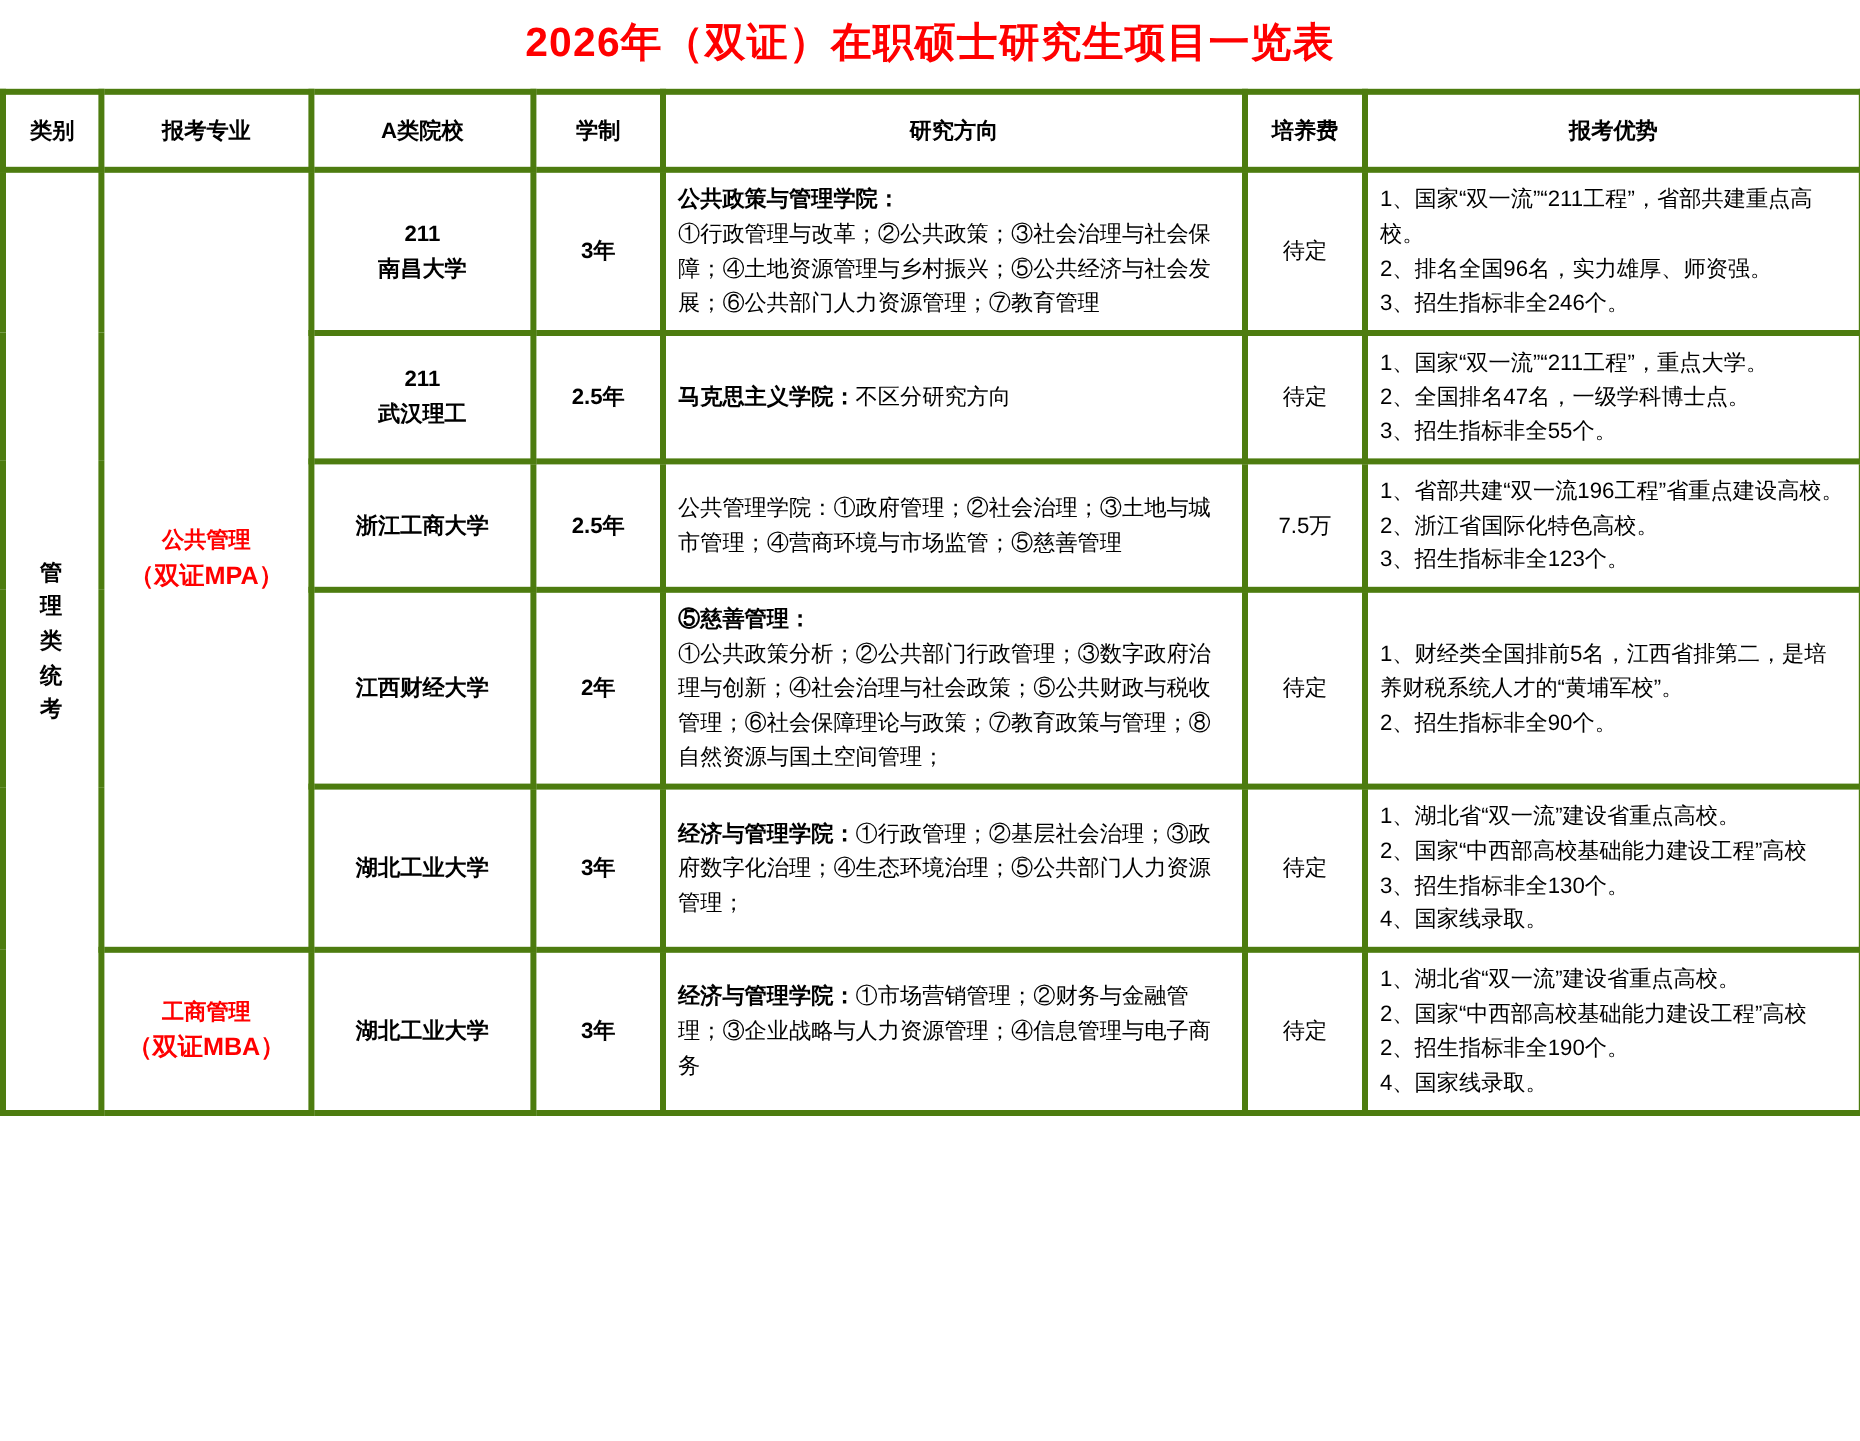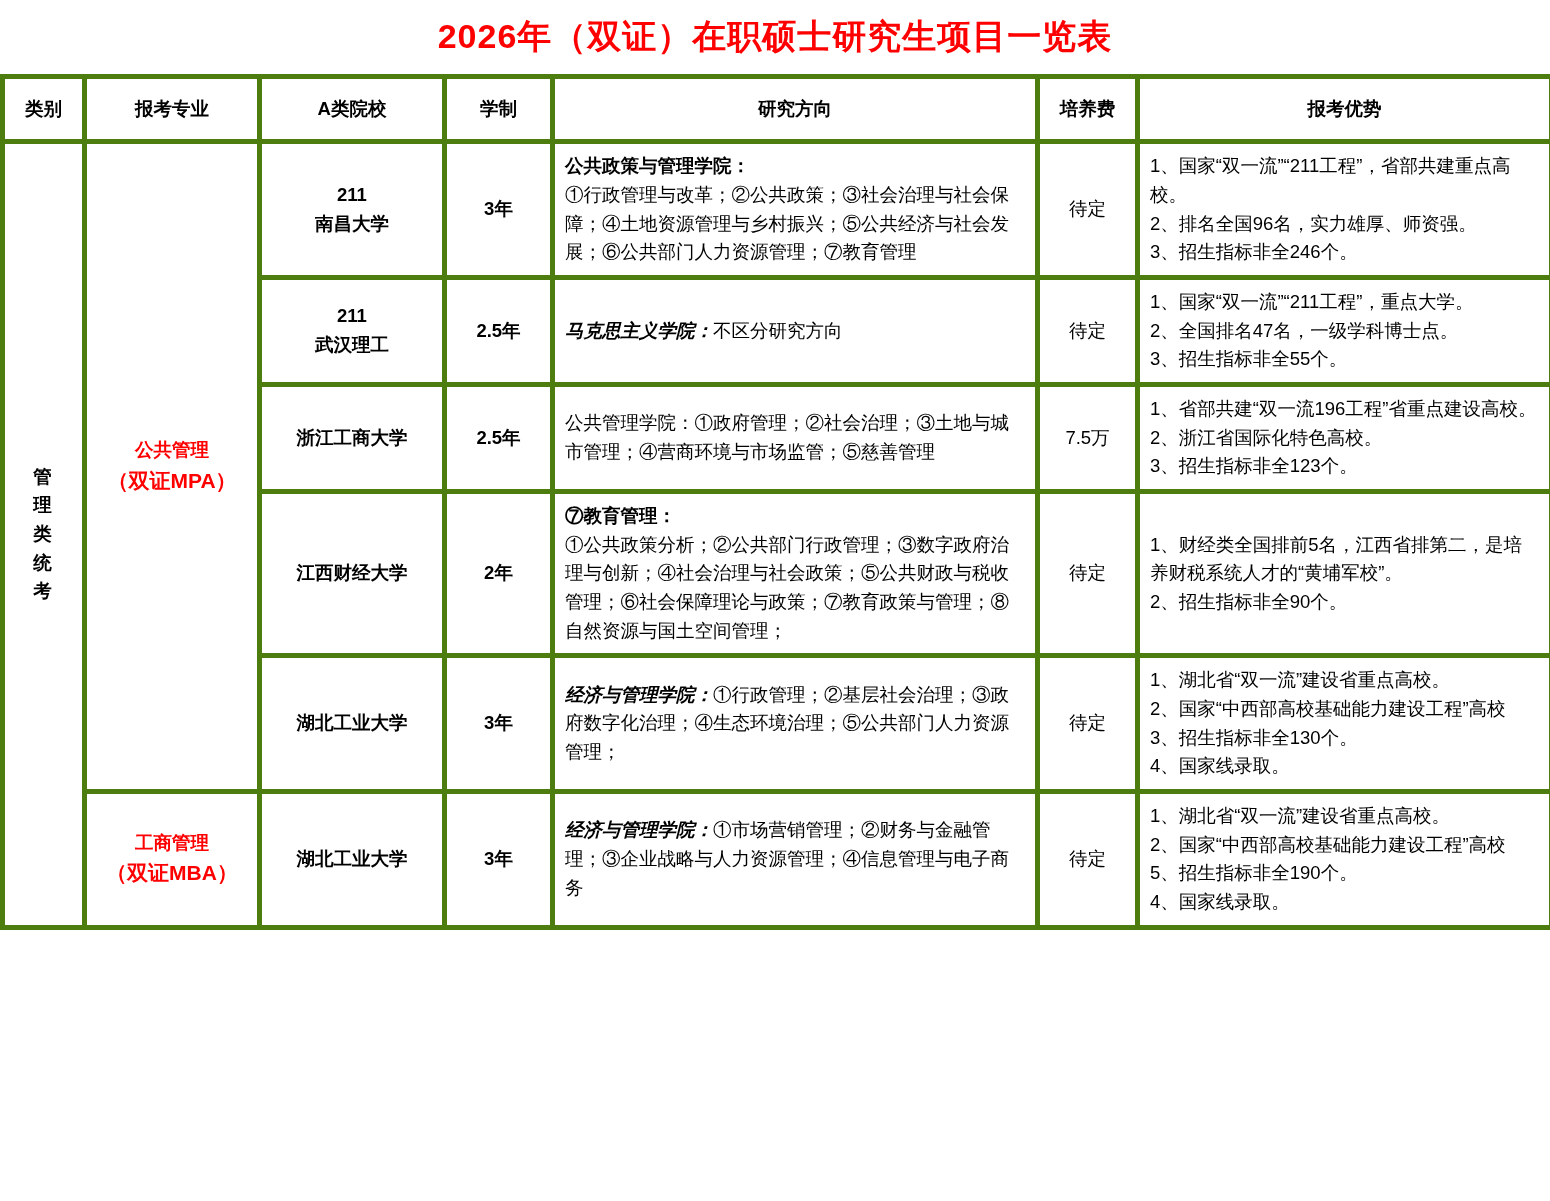--- a/index.html
+++ b/index.html
@@ -97,21 +97,20 @@
     font-size: 19px;
   }
   td.dir {
     text-align: left;
     font-size: 18.5px;
     line-height: 1.6;
     margin-left: 12px;
   }
   td.dir .lead {
     font-weight: bold;
-    font-style: italic;
   }
   td.dir .lead-block {
     font-weight: bold;
     display: block;
   }
   td.adv {
     text-align: left;
     font-size: 18.5px;
     line-height: 1.65;
   }
@@ -198,21 +197,21 @@
           <span class="line">1、省部共建“双一流196工程”省重点建设高校。</span>
           <span class="line">2、浙江省国际化特色高校。</span>
           <span class="line">3、招生指标非全123个。</span>
         </td>
       </tr>
 
       <tr>
         <td class="school">江西财经大学</td>
         <td class="years">2年</td>
         <td class="dir">
-          <span class="lead-block">⑦教育管理：</span>
+          <span class="lead-block">⑤慈善管理：</span>
           <span>①公共政策分析；②公共部门行政管理；③数字政府治理与创新；④社会治理与社会政策；⑤公共财政与税收管理；⑥社会保障理论与政策；⑦教育政策与管理；⑧自然资源与国土空间管理；</span>
         </td>
         <td class="fee">待定</td>
         <td class="adv">
           <span class="line">1、财经类全国排前5名，江西省排第二，是培养财税系统人才的“黄埔军校”。</span>
           <span class="line">2、招生指标非全90个。</span>
         </td>
       </tr>
 
       <tr>
@@ -237,20 +236,20 @@
         </td>
         <td class="school">湖北工业大学</td>
         <td class="years">3年</td>
         <td class="dir">
           <span class="lead">经济与管理学院：</span><span>①市场营销管理；②财务与金融管理；③企业战略与人力资源管理；④信息管理与电子商务</span>
         </td>
         <td class="fee">待定</td>
         <td class="adv">
           <span class="line">1、湖北省“双一流”建设省重点高校。</span>
           <span class="line">2、国家“中西部高校基础能力建设工程”高校</span>
-          <span class="line">5、招生指标非全190个。</span>
+          <span class="line">2、招生指标非全190个。</span>
           <span class="line">4、国家线录取。</span>
         </td>
       </tr>
 
     </tbody>
   </table>
 </div>
 
 </body></html>

